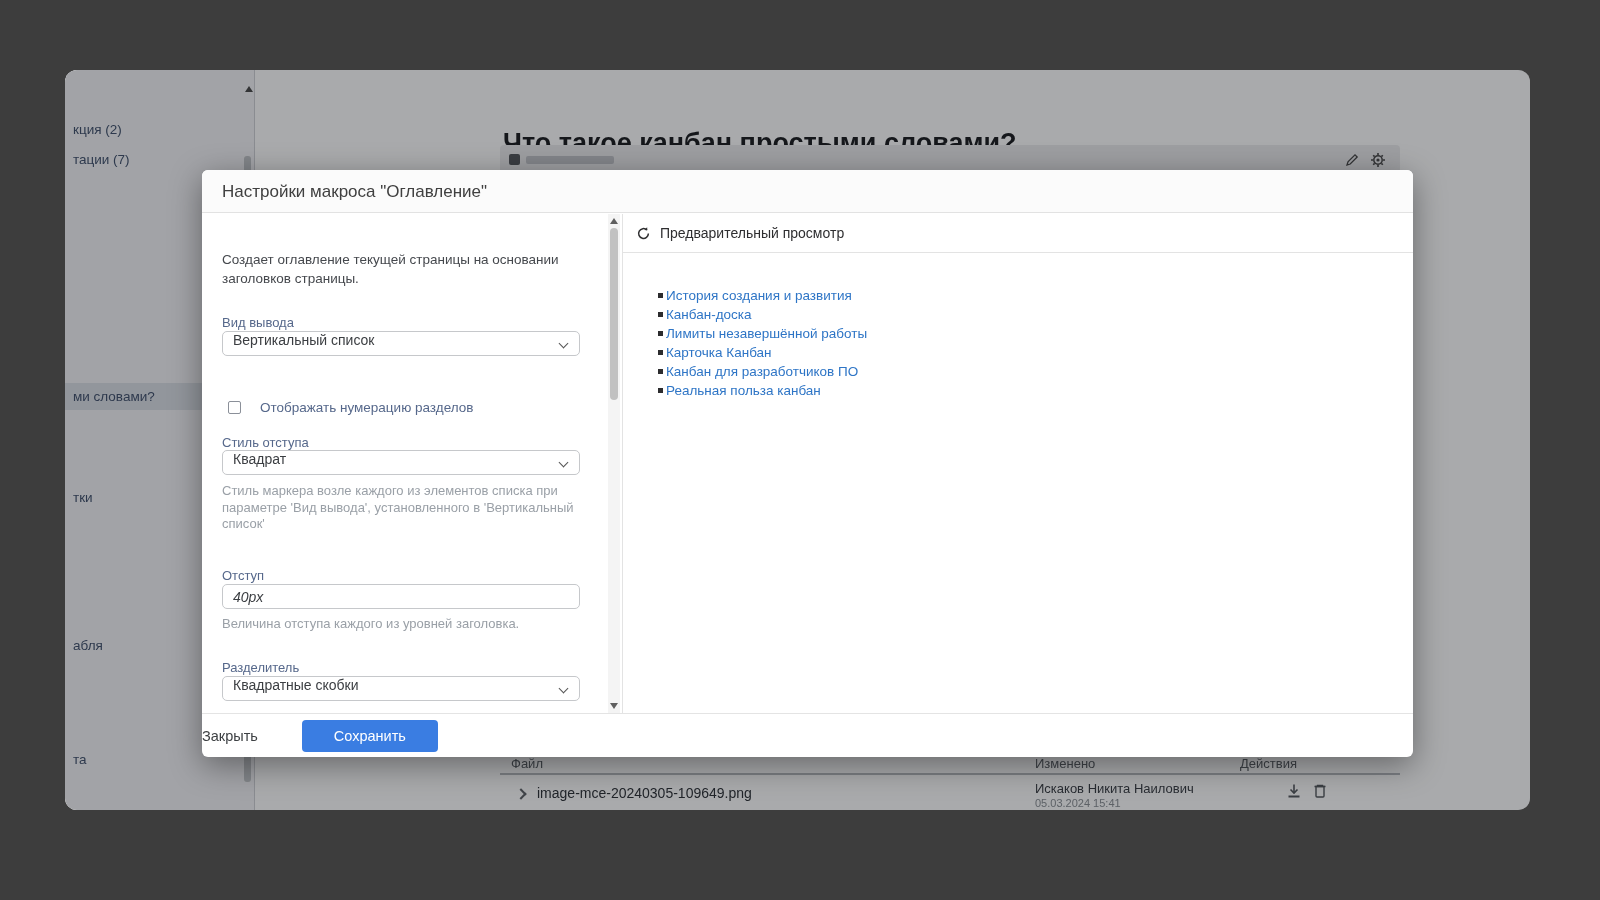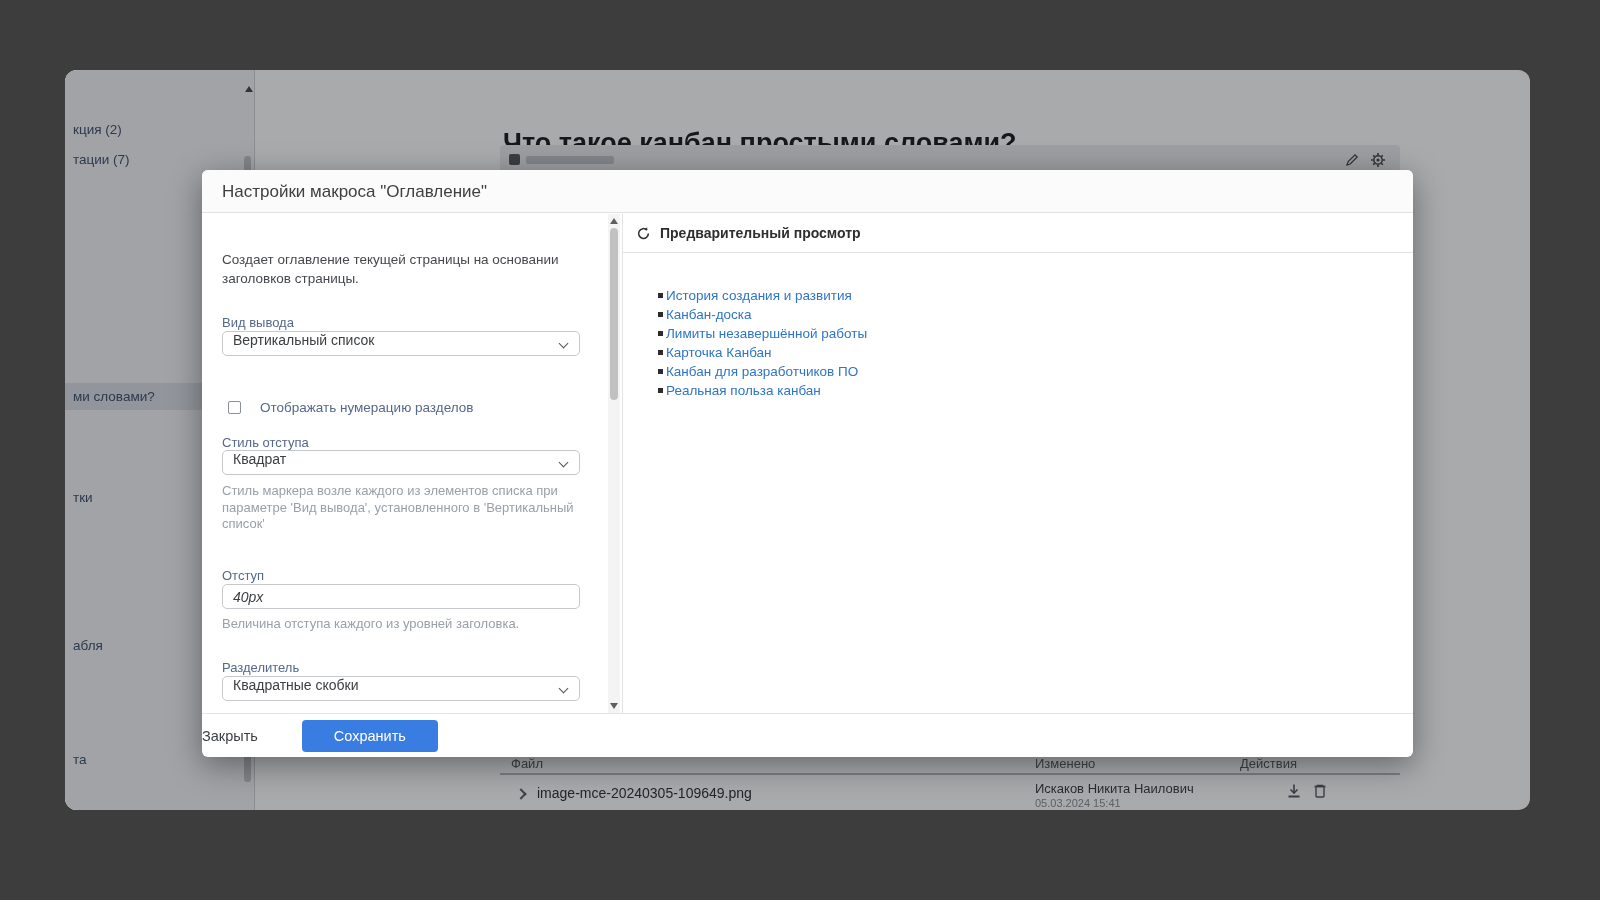--- a/index.html
+++ b/index.html
@@ -150,21 +150,21 @@
 
   .pane-divider { position:absolute; left:420px; top:0; width:1px; height:100%; background:#e3e3e3; }
 
   
   .pane-right { position:absolute; left:421px; top:0; right:0; height:100%; }
   .preview-header {
     position:absolute; left:0; right:0; top:0; height:39px;
     border-bottom:1px solid #e3e3e3; display:flex; align-items:center;
     padding-left:13px; gap:9px;
   }
-  .preview-title { font-size:14px; font-weight:bold; color:#2e2e30; }
+  .preview-title { font-size:14px; font-weight:normal; color:#2e2e30; }
   .preview-list { position:absolute; left:35px; top:72px; }
   .preview-item { display:flex; align-items:center; gap:3px; height:19px; }
   .preview-bullet { width:5px; height:5px; background:#2c2c2e; flex:0 0 auto; }
   .preview-link { font-size:13.5px; color:#2e75c6; cursor:pointer; white-space:nowrap; }
 
   
   .modal-footer {
     position:absolute; left:0; right:0; bottom:0; height:44px;
     border-top:1px solid #e4e4e4; display:flex; align-items:center;
     justify-content:flex-start; padding-right:20px;

